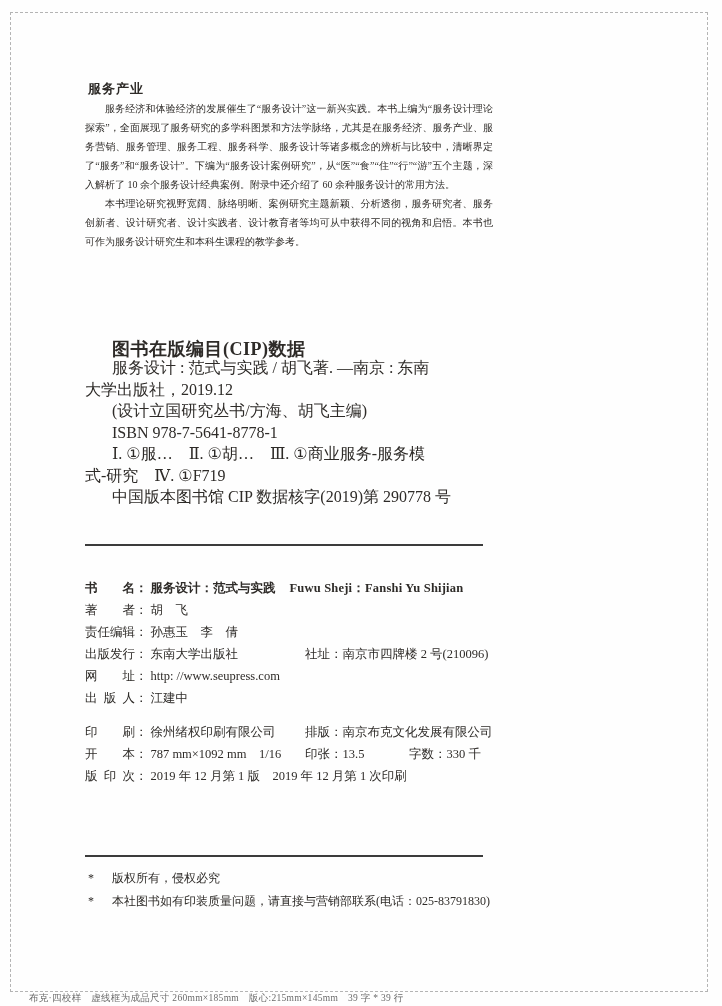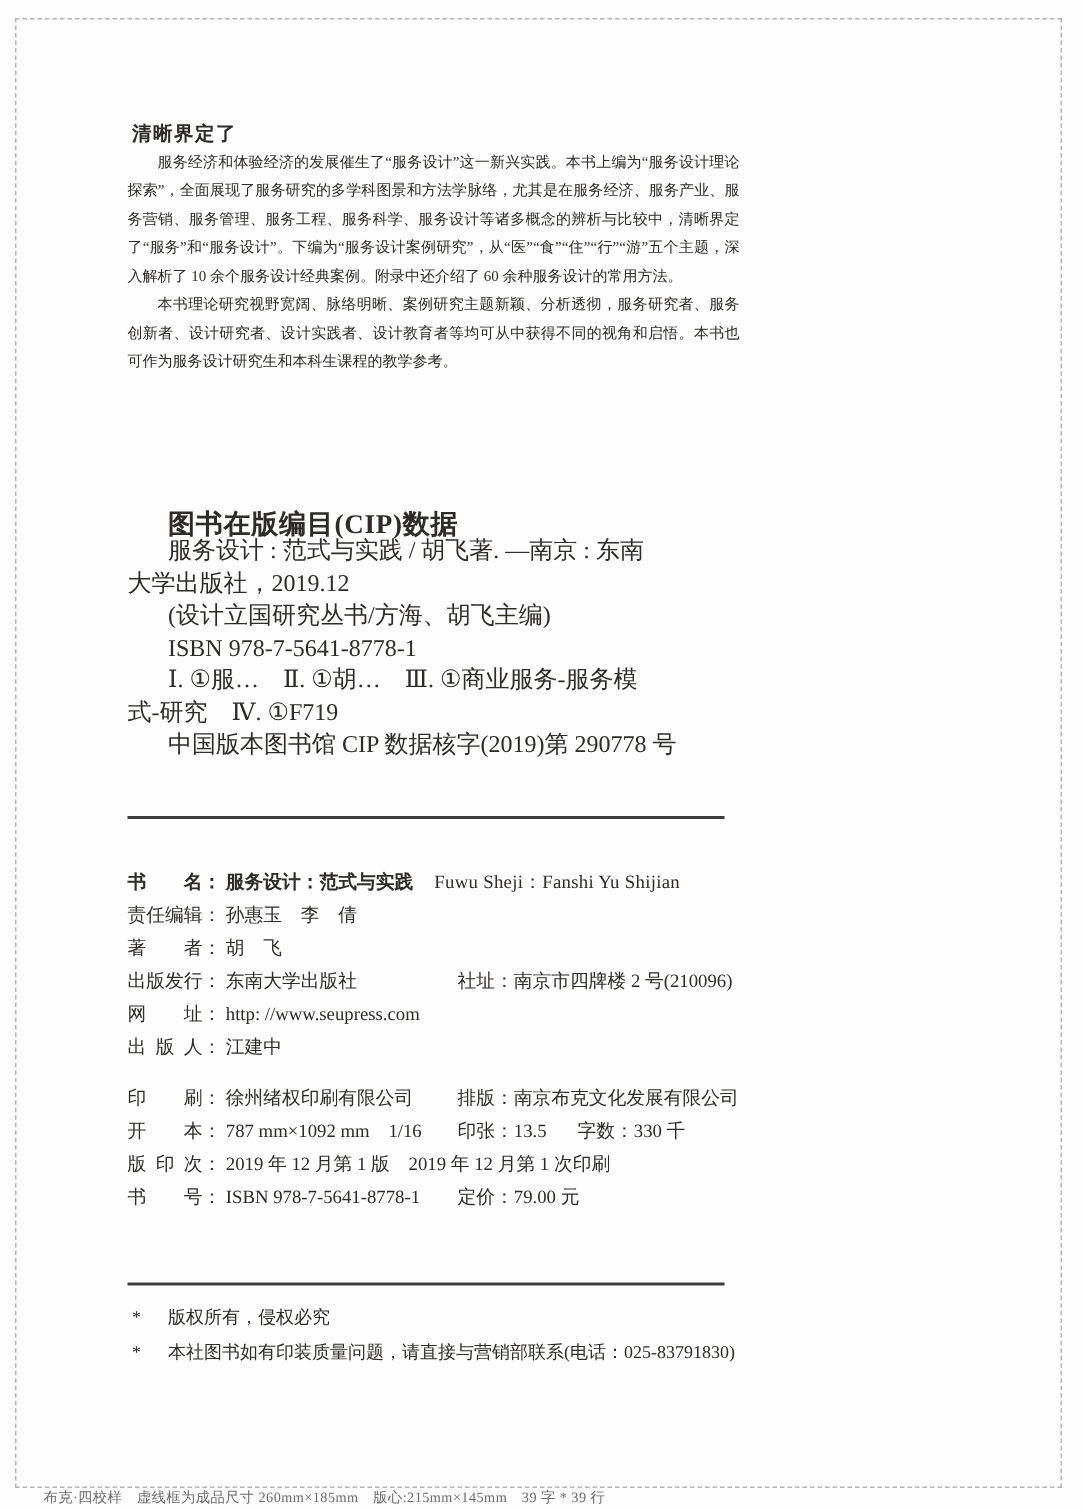--- a/index.html
+++ b/index.html
@@ -45,72 +45,71 @@
     font-size:12.5px;line-height:22px;
   }
   .c-row{position:relative;white-space:nowrap;height:22px;}
   .c-row:first-child{font-weight:700;}
   .c-row:nth-child(4){}
   .c-row:nth-child(7){margin-top:12px;}
   .c-row:nth-child(11){margin-top:4px;}
   .lbl{display:inline-block;width:50px;text-align:justify;text-align-last:justify;vertical-align:bottom;}
   .colon{margin:0 1px 0 0;}
   .val{margin-left:2px;}
-  .pinyin{margin-left:14px;font-weight:400;letter-spacing:0.2px;}
+  .pinyin{margin-left:14px;font-weight:700;letter-spacing:0.2px;}
   .extra{position:absolute;top:0;}
   .colslot-0{left:220px;}
-  .colslot-1{left:300px;}
+  .colslot-1{left:324px;}
   
   .notes{
     position:absolute;left:88px;top:867px;width:580px;
     font-size:12px;line-height:23px;
   }
   .note-row{white-space:nowrap;}
   .star{display:inline-block;width:24px;font-size:12px;}
   
   .print-footer{
     position:absolute;left:29px;top:992px;
     font-size:9.5px;color:#6b6b6b;letter-spacing:0.3px;white-space:nowrap;
   }
 </style>
 </head>
 <body>
 
 <div class="trim-box"></div>
 
-<div class="abs-heading">清晰界定了</div>
+<div class="abs-heading">服务产业</div>
 <div class="abstract">
   <p>服务经济和体验经济的发展催生了“服务设计”这一新兴实践。本书上编为“服务设计理论探索”，全面展现了服务研究的多学科图景和方法学脉络，尤其是在服务经济、服务产业、服务营销、服务管理、服务工程、服务科学、服务设计等诸多概念的辨析与比较中，清晰界定了“服务”和“服务设计”。下编为“服务设计案例研究”，从“医”“食”“住”“行”“游”五个主题，深入解析了 10 余个服务设计经典案例。附录中还介绍了 60 余种服务设计的常用方法。</p>
   <p>本书理论研究视野宽阔、脉络明晰、案例研究主题新颖、分析透彻，服务研究者、服务创新者、设计研究者、设计实践者、设计教育者等均可从中获得不同的视角和启悟。本书也可作为服务设计研究生和本科生课程的教学参考。</p>
 </div>
 
 <div class="cip-heading">图书在版编目(CIP)数据</div>
 <div class="cip-lines">
     <div class="cip-line indent">服务设计 : 范式与实践 / 胡飞著. —南京 : 东南</div>
     <div class="cip-line">大学出版社，2019.12</div>
     <div class="cip-line indent">(设计立国研究丛书/方海、胡飞主编)</div>
     <div class="cip-line indent">ISBN 978-7-5641-8778-1</div>
     <div class="cip-line indent">Ⅰ. ①服…　Ⅱ. ①胡…　Ⅲ. ①商业服务-服务模</div>
     <div class="cip-line">式-研究　Ⅳ. ①F719</div>
     <div class="cip-line indent">中国版本图书馆 CIP 数据核字(2019)第 290778 号</div>
   </div>
 
 <div class="rule rule-1"></div>
 
 <div class="colophon">
     <div class="c-row"><span class="lbl">书名</span><span class="colon">：</span><span class="val">服务设计：范式与实践</span><span class="pinyin">Fuwu Sheji：Fanshi Yu Shijian</span></div>
+    <div class="c-row"><span class="lbl">著者</span><span class="colon">：</span><span class="val">胡　飞</span></div>
     <div class="c-row"><span class="lbl">责任编辑</span><span class="colon">：</span><span class="val">孙惠玉　李　倩</span></div>
-    <div class="c-row"><span class="lbl">著者</span><span class="colon">：</span><span class="val">胡　飞</span></div>
     <div class="c-row"><span class="lbl">出版发行</span><span class="colon">：</span><span class="val">东南大学出版社</span><span class="extra colslot-0">社址：南京市四牌楼 2 号(210096)</span></div>
     <div class="c-row"><span class="lbl">网址</span><span class="colon">：</span><span class="val">http: //www.seupress.com</span></div>
     <div class="c-row"><span class="lbl">出版人</span><span class="colon">：</span><span class="val">江建中</span></div>
     <div class="c-row"><span class="lbl">印刷</span><span class="colon">：</span><span class="val">徐州绪权印刷有限公司</span><span class="extra colslot-0">排版：南京布克文化发展有限公司</span></div>
     <div class="c-row"><span class="lbl">开本</span><span class="colon">：</span><span class="val">787 mm×1092 mm　1/16</span><span class="extra colslot-0">印张：13.5</span><span class="extra colslot-1">字数：330 千</span></div>
     <div class="c-row"><span class="lbl">版印次</span><span class="colon">：</span><span class="val">2019 年 12 月第 1 版　2019 年 12 月第 1 次印刷</span></div>
-    <div class="c-row"><span class="lbl">书号</span><span class="colon">：</span><span class="val">ISBN 978-7-5641-8778-1</span><span class="extra colslot-0">定价：79.00 元</span></div>
   </div>
 
 <div class="rule rule-2"></div>
 
 <div class="notes">
   <div class="note-row">
     <span class="star">*</span><span>版权所有，侵权必究</span>
   </div>
   <div class="note-row">
     <span class="star">*</span><span>本社图书如有印装质量问题，请直接与营销部联系(电话：025-83791830)</span>

